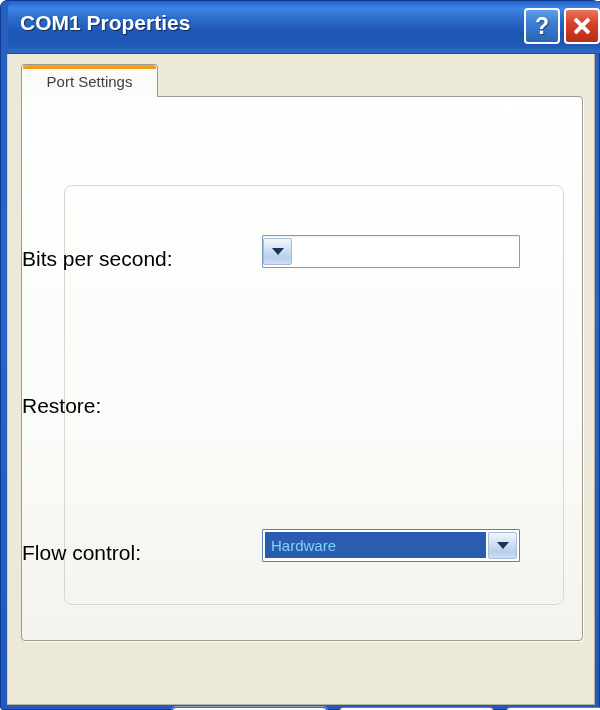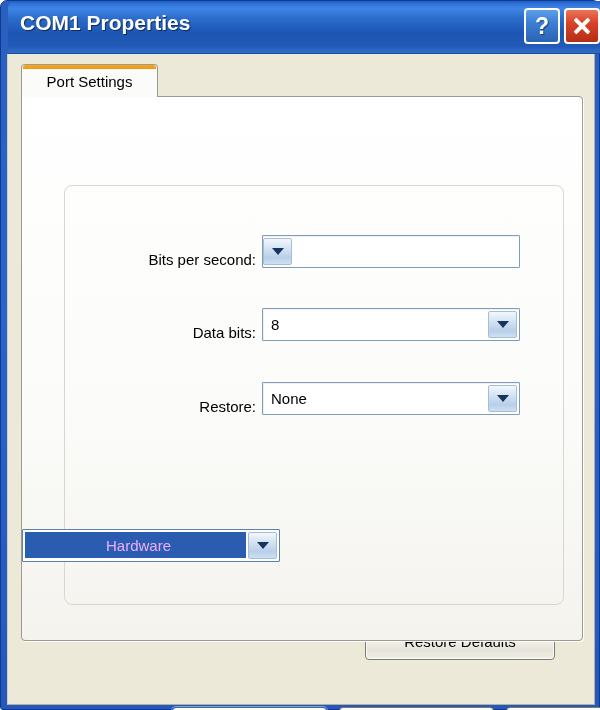--- a/index.html
+++ b/index.html
@@ -143,21 +143,21 @@
     height: 4px;
     background: linear-gradient(to bottom, #f5a623 0%, #f09a10 100%);
     border-radius: 3px 3px 0 0;
   }
   .tab-label {
     position: absolute;
     left: 0; right: 0;
     top: 8px;
     text-align: center;
     font-size: 15px;
-    color: #000000;
+    color: #404040;
     white-space: nowrap;
   }
 
   .tab-panel {
     position: absolute;
     left: 13px;
     top: 42px;
     width: 562px;
     height: 545px;
     box-sizing: border-box;
@@ -185,24 +185,23 @@
   .form-row {
     position: absolute;
     left: 0;
     width: 562px;
     height: 36px;
     display: flex;
     align-items: center;
   }
   .row-label {
     width: 240px;
-    text-align: right;
     padding-right: 6px;
     box-sizing: border-box;
-    font-size: 15px;
+    font-size: 21px;
     color: #000000;
     white-space: nowrap;
     margin-top: 16px;
   }
 
   
   .combo {
     position: relative;
     width: 258px;
     height: 33px;
@@ -223,23 +222,22 @@
     font-size: 15px;
     color: #000000;
     white-space: nowrap;
     overflow: hidden;
     line-height: 24px;
     height: 26px;
     box-sizing: border-box;
   }
   .combo.selected .combo-value {
     background: #2a5db0;
-    color: #f0abfc;
+    color: #7dd3fc;
     margin-right: 2px;
-    text-align: center;
   }
   .combo.selected {
     border: 1px solid #5a81b0;
     box-shadow: inset 0 0 0 1px #ffffff;
   }
   .combo-arrow {
     width: 29px;
     height: 27px;
     margin-right: 2px;
     flex: 0 0 29px;
@@ -328,53 +326,38 @@
 
       <div class="form-row" style="top:136px;">
         <div class="row-label">Bits per second:</div>
         <div class="combo">
           <div class="combo-arrow">
             <span class="chevron"></span>
           </div>
         </div>
       </div>
 
-      <div class="form-row" style="top:209px;">
-        <div class="row-label">Data bits:</div>
-        <div class="combo">
-          <div class="combo-value">8</div>
-          <div class="combo-arrow">
-            <span class="chevron"></span>
-          </div>
-        </div>
-      </div>
 
       <div class="form-row" style="top:283px;">
         <div class="row-label">Restore:</div>
-        <div class="combo">
-          <div class="combo-value">None</div>
-          <div class="combo-arrow">
-            <span class="chevron"></span>
-          </div>
-        </div>
       </div>
 
 
       <div class="form-row" style="top:430px;">
+        <div class="row-label">Flow control:</div>
         <div class="combo selected">
           <div class="combo-value">Hardware</div>
           <div class="combo-arrow">
             <span class="chevron"></span>
           </div>
         </div>
       </div>
 
     </div>
 
-    <div class="xp-button btn-restore">Restore Defaults</div>
 
     <div class="footer-buttons">
       <div class="xp-button default btn-ok">OK</div>
       <div class="xp-button btn-cancel">Cancel</div>
       <div class="xp-button btn-apply">Apply</div>
     </div>
 
   </div>
 </div>
 

